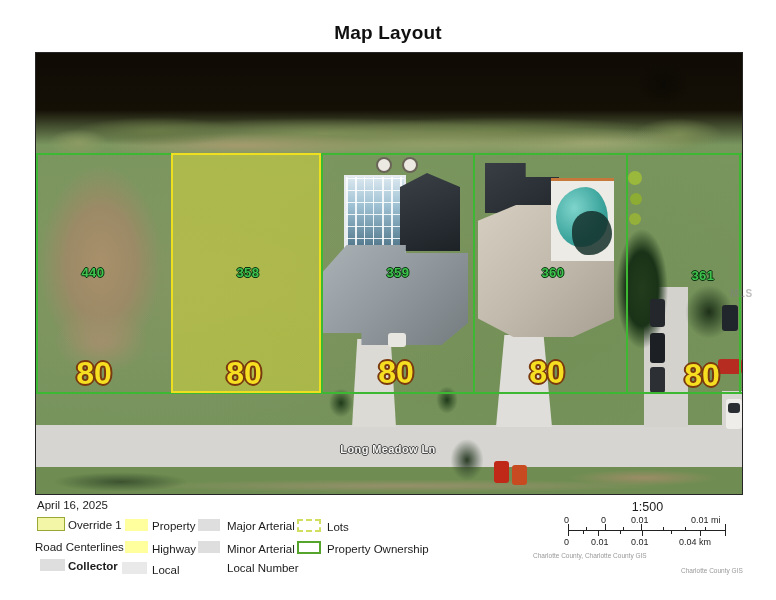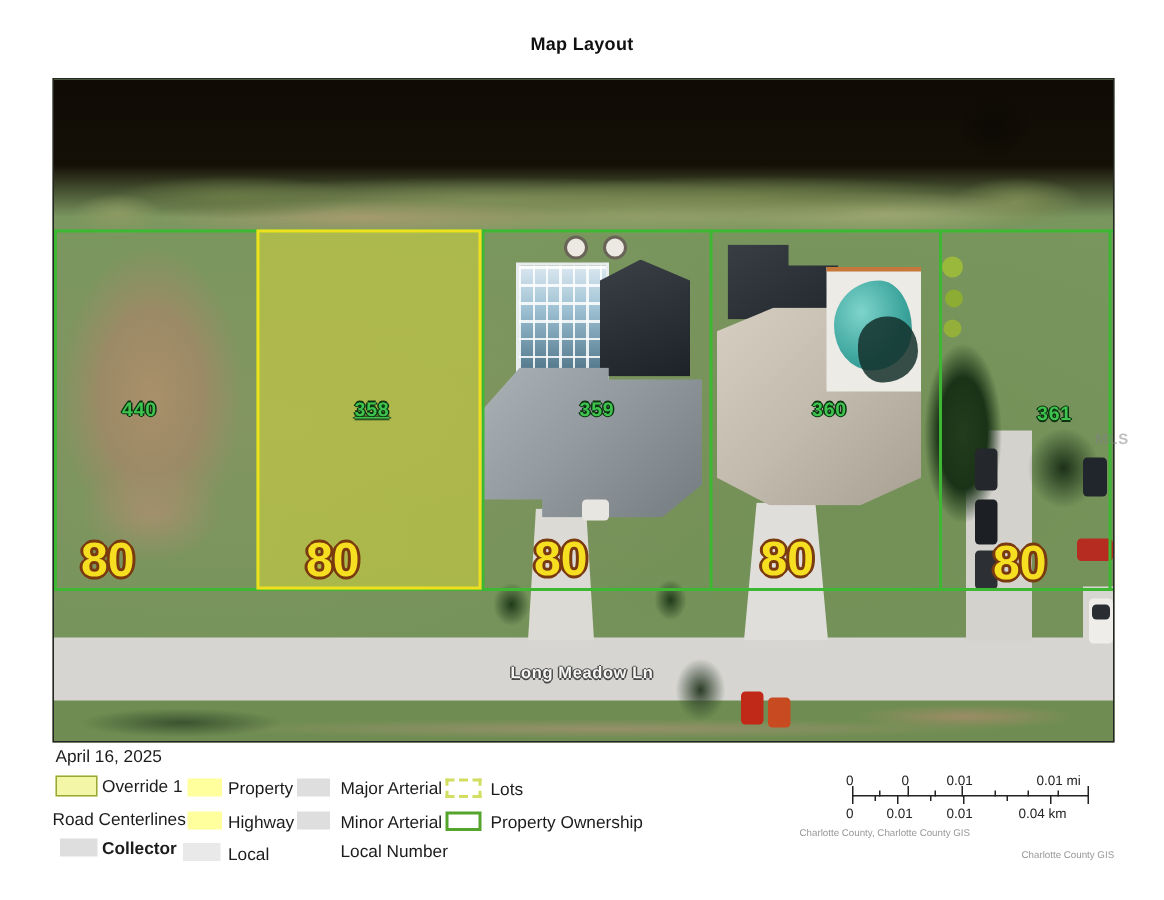--- a/index.html
+++ b/index.html
@@ -1,18 +1,18 @@
 <!DOCTYPE html>
 <html><head>
 <meta charset="utf-8">
 <style>
   html,body{margin:0;padding:0;}
   body{width:776px;height:600px;overflow:hidden;background:#fff;font-family:"Liberation Sans",sans-serif;}
   .page{position:relative;width:776px;height:600px;background:#fff;overflow:hidden;}
-  .title{position:absolute;top:22px;left:0;width:776px;text-align:center;font-size:12px;font-weight:600;color:#101010;letter-spacing:.2px;}
+  .title{position:absolute;top:22px;left:0;width:776px;text-align:center;font-size:19px;font-weight:600;color:#101010;letter-spacing:.2px;}
   .map{position:absolute;left:35px;top:52px;width:706px;height:441px;border:1px solid #262626;overflow:hidden;background:#7b9760;}
   .L{position:absolute;}
   
   .grass{left:0;top:0;width:706px;height:441px;
     background-image:radial-gradient(600px 220px at 20% 52%,rgba(165,152,110,.22),transparent 70%),
       radial-gradient(520px 300px at 72% 62%,rgba(108,138,78,.45),transparent 72%),
       linear-gradient(#7b9760,#76935c);}
   .treeband{left:0;top:0;width:706px;height:92px;
     background:linear-gradient(180deg,#0f0b05 0%,#151006 62%,rgba(23,18,8,0) 100%);}
   .shore{left:0;top:58px;width:706px;height:52px;background:
@@ -22,21 +22,21 @@
     radial-gradient(closest-side at 41% 44%,#7e8e56,transparent 70%),
     radial-gradient(closest-side at 54% 62%,#96a06a,transparent 70%),
     radial-gradient(closest-side at 66% 40%,#70804a,transparent 70%),
     radial-gradient(closest-side at 78% 60%,#a0a873,transparent 70%),
     radial-gradient(closest-side at 91% 46%,#7c8c54,transparent 70%);}
   .hline{position:absolute;left:0;width:706px;height:2px;background:#3cb832;}
   .vline{position:absolute;width:2px;top:100px;height:241px;background:#3cb832;}
   .override{left:135px;top:100px;width:150px;height:240px;background:rgba(244,238,48,.40);border:2.5px solid #eee01e;box-sizing:border-box;}
   .plabel{position:absolute;width:60px;text-align:center;font-size:13px;font-weight:bold;color:#3ec44e;letter-spacing:.5px;
     text-shadow:-1px 0 0 #0c3310,1px 0 0 #0c3310,0 -1px 0 #0c3310,0 1px 0 #0c3310;}
-  .flabel{position:absolute;width:80px;text-align:left;font-size:32px;font-weight:bold;color:#f6de20;
+  .flabel{position:absolute;width:80px;text-align:center;font-size:32px;font-weight:bold;color:#f6de20;
     text-shadow:-2px 0 0 #7a3a10,2px 0 0 #7a3a10,0 -2px 0 #7a3a10,0 2px 0 #7a3a10,-1px -1px 0 #7a3a10,1px 1px 0 #7a3a10,-1px 1px 0 #7a3a10,1px -1px 0 #7a3a10;}
   .street-label{position:absolute;left:282px;top:390px;width:140px;text-align:center;font-size:11px;font-weight:bold;color:#f6f6f4;letter-spacing:.4px;
     text-shadow:-1px 0 0 #4a4a4a,1px 0 0 #4a4a4a,0 -1px 0 #4a4a4a,0 1px 0 #4a4a4a;}
   .car{position:absolute;border-radius:3px;}
   .circ{position:absolute;width:12px;height:12px;border-radius:50%;background:#ece9e2;border:2px solid #6a6458;}
   
   .leg-label{position:absolute;font-size:11.5px;color:#1c1c1c;white-space:nowrap;}
   .sw{position:absolute;box-sizing:border-box;}
   .sw-override{background:#f2f6a6;border:1px solid #9aa838;}
   .sw-yellow{background:#ffff9e;}
@@ -114,21 +114,21 @@
     <div class="hline" style="top:339px;"></div>
     <div class="vline" style="left:0;"></div>
     <div class="vline" style="left:135px;"></div>
     <div class="vline" style="left:285px;"></div>
     <div class="vline" style="left:437px;"></div>
     <div class="vline" style="left:590px;"></div>
     <div class="vline" style="left:703px;"></div>
     <div class="L override"></div>
 
     <div class="plabel" style="left:27px;top:212px;">440</div>
-    <div class="plabel" style="left:182px;top:212px;text-decoration:underline;">358</div>
+    <div class="plabel" style="left:182px;top:212px;">358</div>
     <div class="plabel" style="left:332px;top:212px;">359</div>
     <div class="plabel" style="left:487px;top:212px;">360</div>
     <div class="plabel" style="left:637px;top:215px;">361</div>
 
     <div class="flabel" style="left:18px;top:302px;">80</div>
     <div class="flabel" style="left:168px;top:302px;">80</div>
     <div class="flabel" style="left:320px;top:301px;">80</div>
     <div class="flabel" style="left:471px;top:301px;">80</div>
     <div class="flabel" style="left:626px;top:304px;">80</div>
 
@@ -163,20 +163,21 @@
   <div class="leg-label" style="left:327px;top:543px;">Property Ownership</div>
 
   <div class="sw sw-gray" style="left:40px;top:559px;width:25px;height:12px;"></div>
   <div class="leg-label" style="left:68px;top:560px;font-weight:bold;">Collector</div>
 
   <div class="sw sw-lightgray" style="left:122px;top:562px;width:25px;height:12px;"></div>
   <div class="leg-label" style="left:152px;top:564px;">Local</div>
 
   <div class="leg-label" style="left:227px;top:562px;">Local Number</div>
 
+  <div class="s12" style="left:555px;top:500px;width:185px;text-align:center;">1:500</div>
 
   <div class="s9" style="left:564px;top:515px;">0</div>
   <div class="s9" style="left:601px;top:515px;">0</div>
   <div class="s9" style="left:631px;top:515px;">0.01</div>
   <div class="s9" style="left:691px;top:515px;">0.01 mi</div>
 
   <div class="ruler">
     <div class="rline"></div>
     <div class="tick tku" style="left:0;"></div>
     <div class="tick tkum" style="left:18px;"></div>

